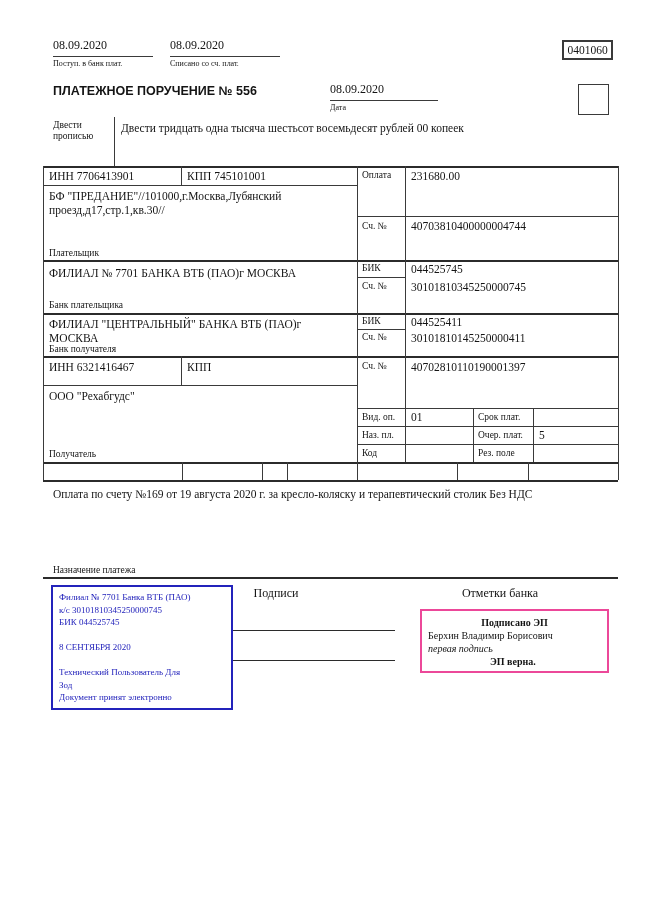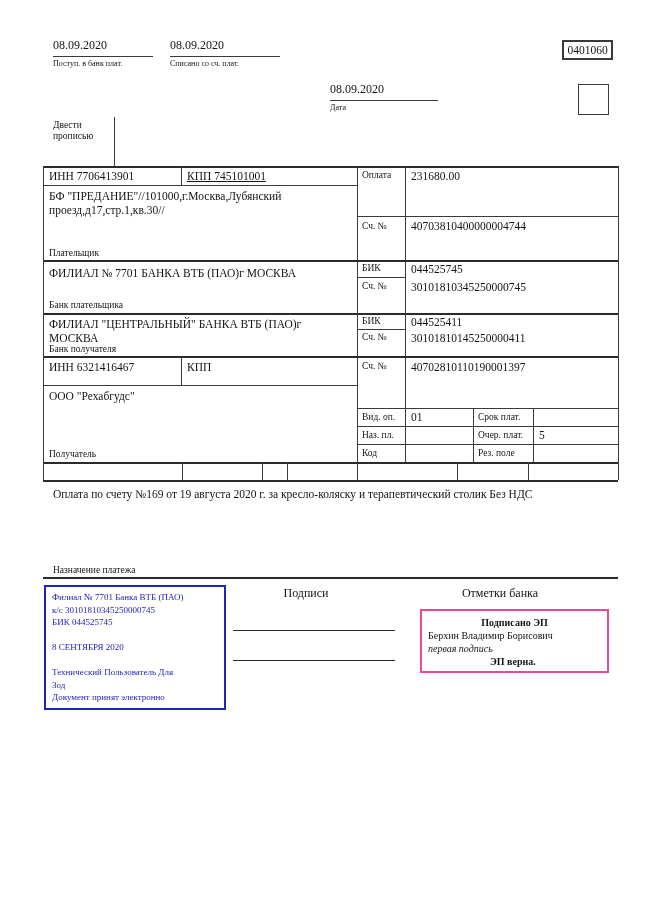--- a/index.html
+++ b/index.html
@@ -48,28 +48,30 @@
   <div class="datefield" style="left:53px;top:38px;width:100px;">
     <div class="dateval">08.09.2020</div>
     <div class="datelabel">Поступ. в банк плат.</div>
   </div>
   <div class="datefield" style="left:170px;top:38px;width:110px;">
     <div class="dateval">08.09.2020</div>
     <div class="datelabel">Списано со сч. плат.</div>
   </div>
   <div class="codebox" style="left:562px;top:40px;width:47px;height:16px;">0401060</div>
 
+  <div class="title" style="left:53px;top:84px;">ПЛАТЕЖНОЕ ПОРУЧЕНИЕ № 556</div>
   <div class="datefield" style="left:330px;top:82px;width:108px;">
     <div class="dateval">08.09.2020</div>
     <div class="datelabel">Дата</div>
   </div>
   <div class="sqbox" style="left:578px;top:84px;width:29px;height:29px;"></div>
 
   <div class="lbl" style="left:53px;top:120px;width:55px;">Двести прописью</div>
   <div class="vl" style="left:114px;top:117px;height:49px;"></div>
+  <div class="txt" style="left:121px;top:121px;width:495px;">Двести тридцать одна тысяча шестьсот восемьдесят рублей 00 копеек</div>
 
   <div class="hl thick" style="left:43px;top:166px;width:575px;"></div>
   <div class="hl" style="left:43px;top:185px;width:314px;"></div>
   <div class="hl" style="left:357px;top:216px;width:261px;"></div>
   <div class="hl thick" style="left:43px;top:260px;width:575px;"></div>
   <div class="hl" style="left:357px;top:277px;width:48px;"></div>
   <div class="hl thick" style="left:43px;top:313px;width:575px;"></div>
   <div class="hl" style="left:357px;top:329px;width:48px;"></div>
   <div class="hl thick" style="left:43px;top:356px;width:575px;"></div>
   <div class="hl" style="left:43px;top:385px;width:314px;"></div>
@@ -88,21 +90,21 @@
   <div class="vl" style="left:473px;top:408px;height:54px;"></div>
   <div class="vl" style="left:533px;top:408px;height:54px;"></div>
 
   <div class="vl" style="left:182px;top:462px;height:18px;"></div>
   <div class="vl" style="left:262px;top:462px;height:18px;"></div>
   <div class="vl" style="left:287px;top:462px;height:18px;"></div>
   <div class="vl" style="left:457px;top:462px;height:18px;"></div>
   <div class="vl" style="left:528px;top:462px;height:18px;"></div>
 
   <div class="txt nowrap" style="left:49px;top:169px;">ИНН 7706413901</div>
-  <div class="txt nowrap" style="left:187px;top:169px;text-decoration:underline;">КПП 745101001</div>
+  <div class="txt nowrap" style="left:187px;top:169px;">КПП 745101001</div>
   <div class="txt" style="left:49px;top:189px;width:285px;">БФ "ПРЕДАНИЕ"//101000,г.Москва,Лубянский проезд,д17,стр.1,кв.30//</div>
   <div class="lbl" style="left:49px;top:248px;">Плательщик</div>
   <div class="lbl" style="left:362px;top:170px;">Оплата</div>
   <div class="txt nowrap" style="left:411px;top:169px;">231680.00</div>
   <div class="lbl" style="left:362px;top:221px;">Сч. №</div>
   <div class="txt nowrap" style="left:411px;top:219px;">40703810400000004744</div>
 
   <div class="txt" style="left:49px;top:266px;width:295px;">ФИЛИАЛ № 7701 БАНКА ВТБ (ПАО)г МОСКВА</div>
   <div class="lbl" style="left:49px;top:300px;">Банк плательщика</div>
   <div class="lbl" style="left:362px;top:263px;">БИК</div>
@@ -130,27 +132,27 @@
   <div class="lbl" style="left:362px;top:430px;">Наз. пл.</div>
   <div class="lbl" style="left:478px;top:430px;">Очер. плат.</div>
   <div class="txt nowrap" style="left:539px;top:428px;">5</div>
   <div class="lbl" style="left:362px;top:448px;">Код</div>
   <div class="lbl" style="left:478px;top:448px;">Рез. поле</div>
 
   <div class="txt nowrap" style="left:53px;top:487px;">Оплата по счету №169 от 19 августа 2020 г. за кресло-коляску и терапевтический столик Без НДС</div>
   <div class="lbl" style="left:53px;top:565px;">Назначение платежа</div>
   <div class="hl thick" style="left:43px;top:577px;width:575px;"></div>
 
-  <div class="txt" style="left:246px;top:586px;width:120px;text-align:center;font-size:12px;">Подписи</div>
+  <div class="txt" style="left:216px;top:586px;width:120px;text-align:center;font-size:12px;">Подписи</div>
   <div class="txt" style="left:430px;top:586px;width:140px;text-align:center;font-size:12px;">Отметки банка</div>
 
   <div class="sigline" style="left:233px;top:630px;width:162px;"></div>
   <div class="sigline" style="left:233px;top:660px;width:162px;"></div>
 
-  <div class="bluebox" style="left:44px;top:585px;width:166px;height:113px;">
+  <div class="bluebox" style="left:51px;top:585px;width:166px;height:113px;">
     <div>Филиал № 7701 Банка ВТБ (ПАО)</div>
     <div>к/с 30101810345250000745</div>
     <div>БИК 044525745</div>
     <div></div>
     <div>8 СЕНТЯБРЯ 2020</div>
     <div></div>
     <div>Технический Пользователь Для</div>
     <div>Зод</div>
     <div>Документ принят электронно</div>
   </div>

